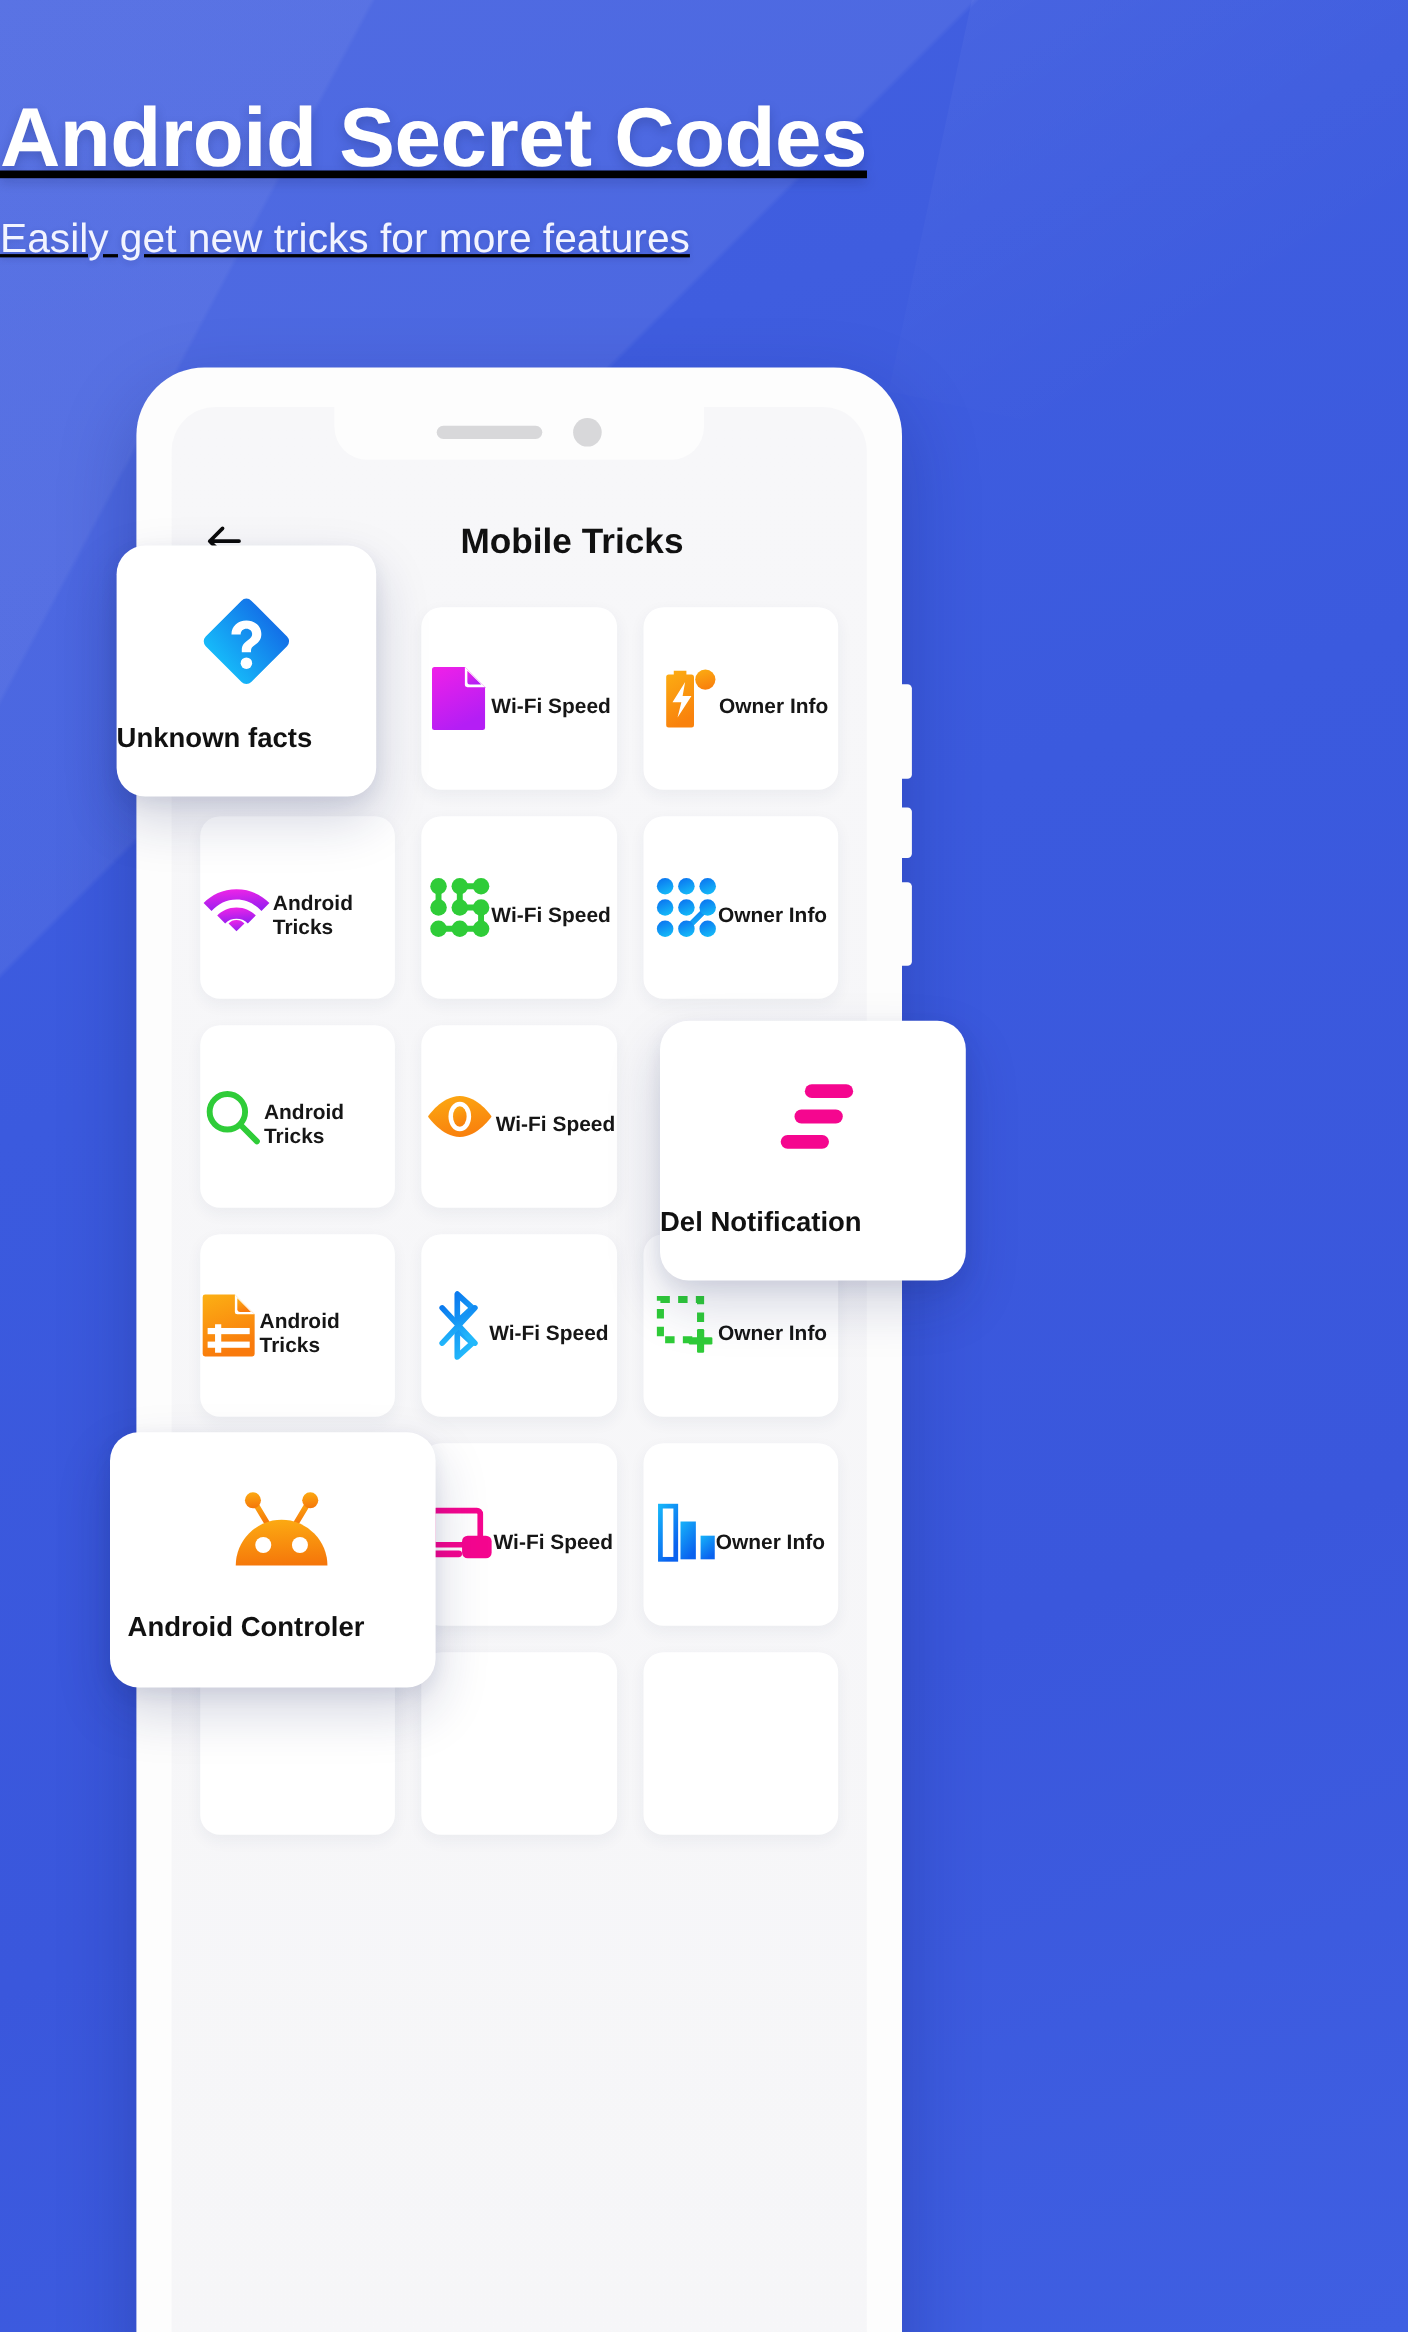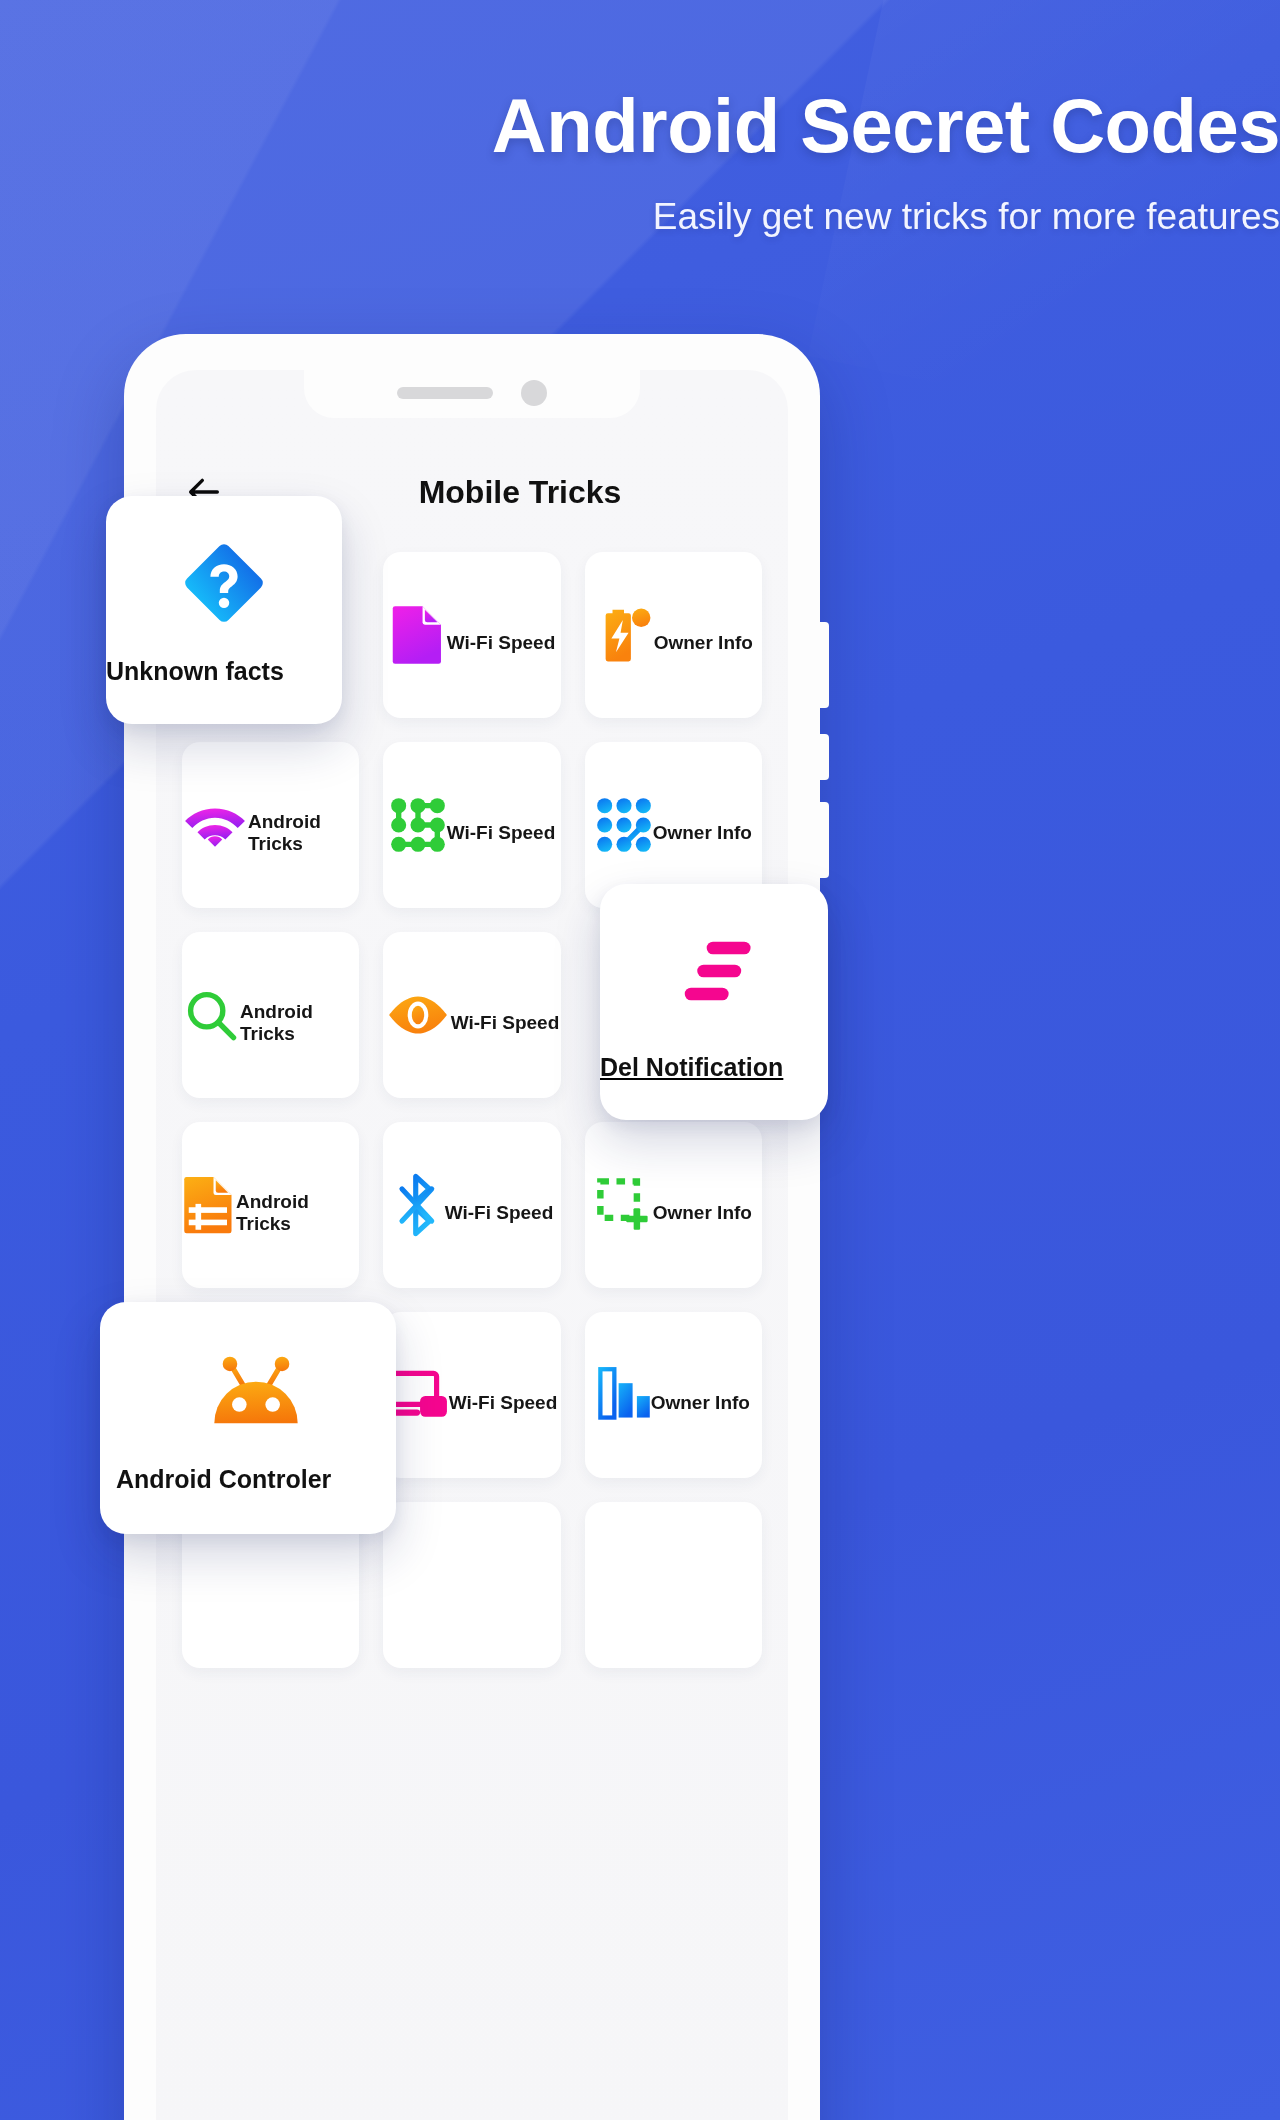--- a/index.html
+++ b/index.html
@@ -19,21 +19,21 @@
     background:linear-gradient(118deg, rgba(255,255,255,.055) 0 14%, rgba(255,255,255,0) 14.2% 100%);
     pointer-events:none;
   }
   #stage:after{
     content:""; position:absolute; right:-140px; top:-140px; width:560px; height:560px;
     background:linear-gradient(135deg, rgba(255,255,255,.05), rgba(255,255,255,0) 65%);
     transform:rotate(12deg); pointer-events:none;
   }
 
   
-  .header{ position:absolute; left:0; right:0; top:86px; text-align:right; z-index:4;}
+  .header{ position:absolute; left:0; right:0; top:86px; text-align:left; z-index:4;text-decoration:underline;}
   .title{
     font-size:76px; font-weight:700; color:#ffffff; letter-spacing:-.5px;
     text-shadow:0 4px 10px rgba(20,30,90,.25);
     line-height:1.05;
   }
   .subtitle{
     margin-top:30px; font-size:37px; color:#f2f4ff; font-weight:400;
     text-shadow:0 2px 6px rgba(20,30,90,.18);
   }
 
@@ -98,21 +98,21 @@
     box-shadow:0 22px 48px rgba(20,35,95,.18), 0 6px 16px rgba(20,35,95,.08);
     display:flex; flex-direction:column; justify-content:center;
   }
   .pop .ico{ display:flex; align-items:center; justify-content:center; }
   .pop .lbl{ font-weight:700; color:#111; }
 
   #pop-unknown{ left:106px; top:496px; width:236px; height:228px; }
   #pop-unknown .ico{ height:96px; }
   #pop-unknown .lbl{ margin-top:26px; font-size:25px; }
 
-  #pop-del{ left:600px; top:884px; width:228px; height:236px;text-decoration:underline; }
+  #pop-del{ left:600px; top:928px; width:278px; height:236px; }
   #pop-del .ico{ height:96px; }
   #pop-del .lbl{ margin-top:34px; font-size:25px; }
 
   #pop-android{ left:100px; top:1302px; width:296px; height:232px;padding-left:16px; }
   #pop-android .ico{ height:96px; }
   #pop-android .lbl{ margin-top:26px; font-size:25px; }
 </style>
 </head>
 <body>
 

